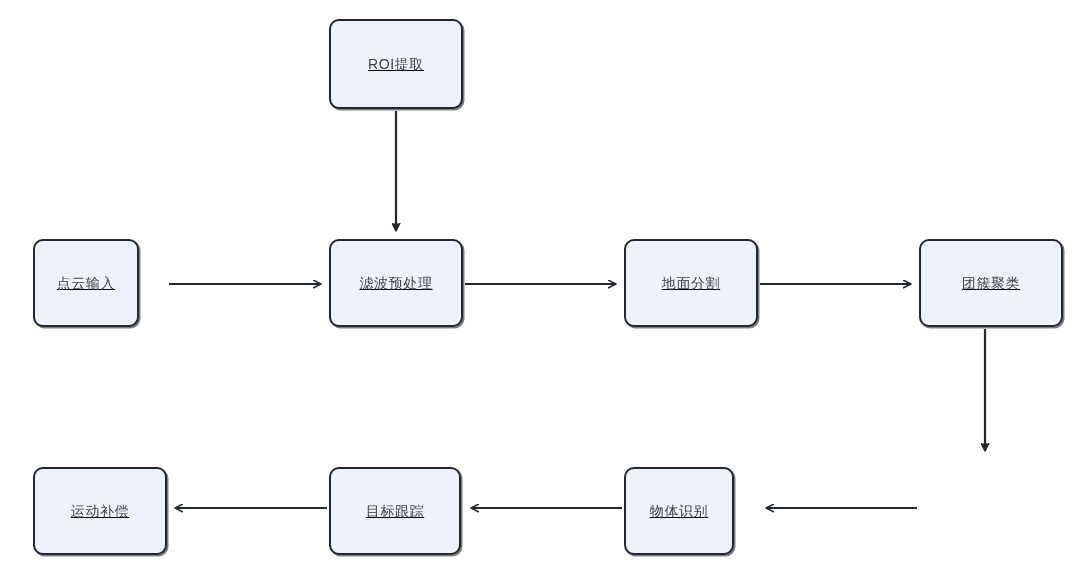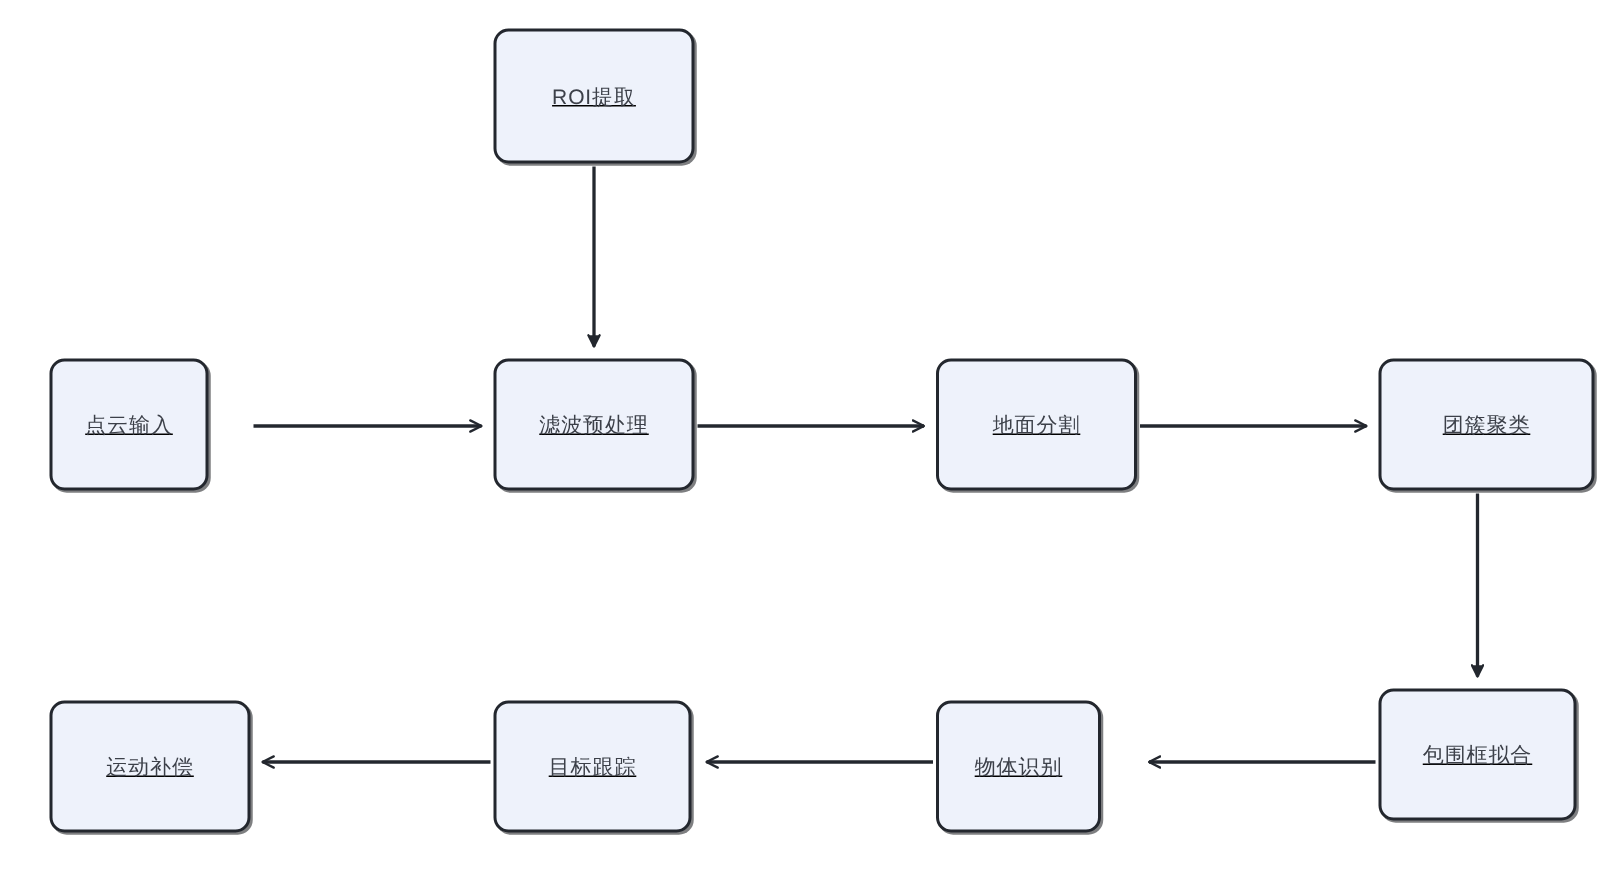--- a/index.html
+++ b/index.html
@@ -118,23 +118,20 @@
   </div>
 
   <div class="node" style="left:624px; top:239px; width:134px; height:88px;">
     <span class="node-label">地面分割</span>
   </div>
 
   <div class="node" style="left:919px; top:239px; width:144px; height:88px;">
     <span class="node-label">团簇聚类</span>
   </div>
 
-  <div class="node" style="left:919px; top:459px; width:132px; height:88px;">
-    <span class="node-label">包围框拟合</span>
-  </div>
 
   <div class="node" style="left:624px; top:467px; width:110px; height:88px;">
     <span class="node-label">物体识别</span>
   </div>
 
   <div class="node" style="left:329px; top:467px; width:132px; height:88px;">
     <span class="node-label">目标跟踪</span>
   </div>
 
   <div class="node" style="left:33px;  top:467px; width:134px; height:88px;">

